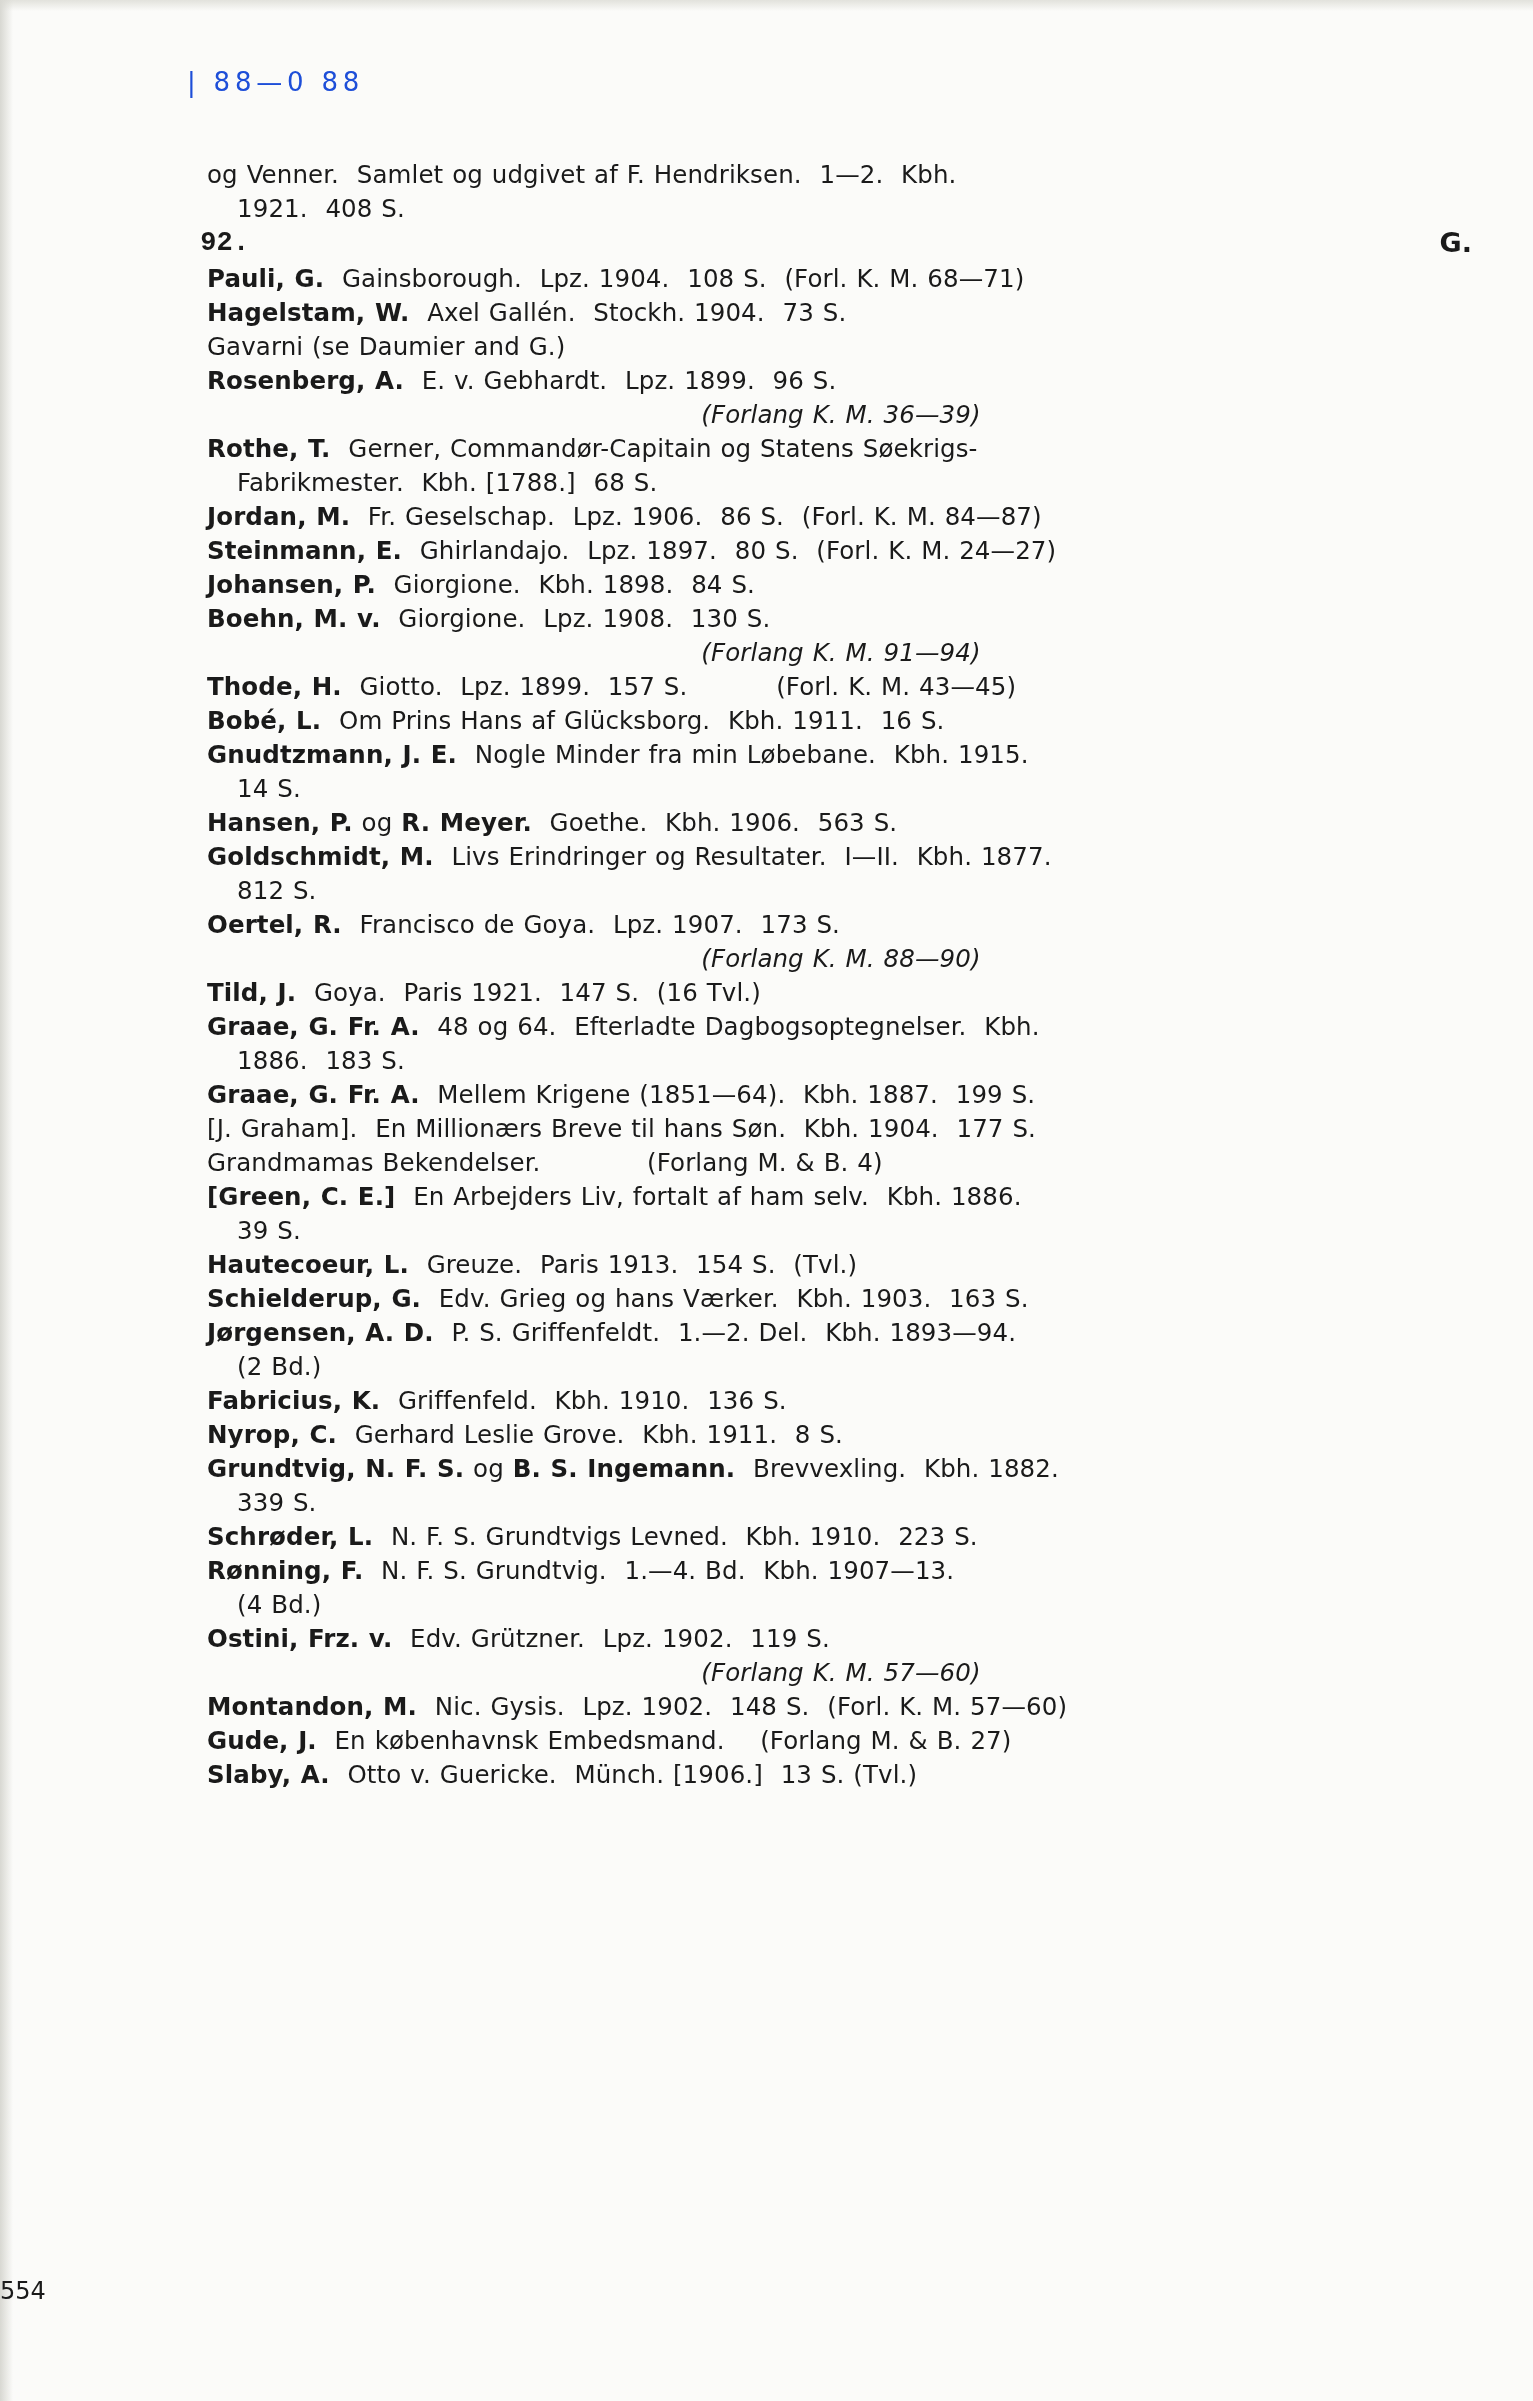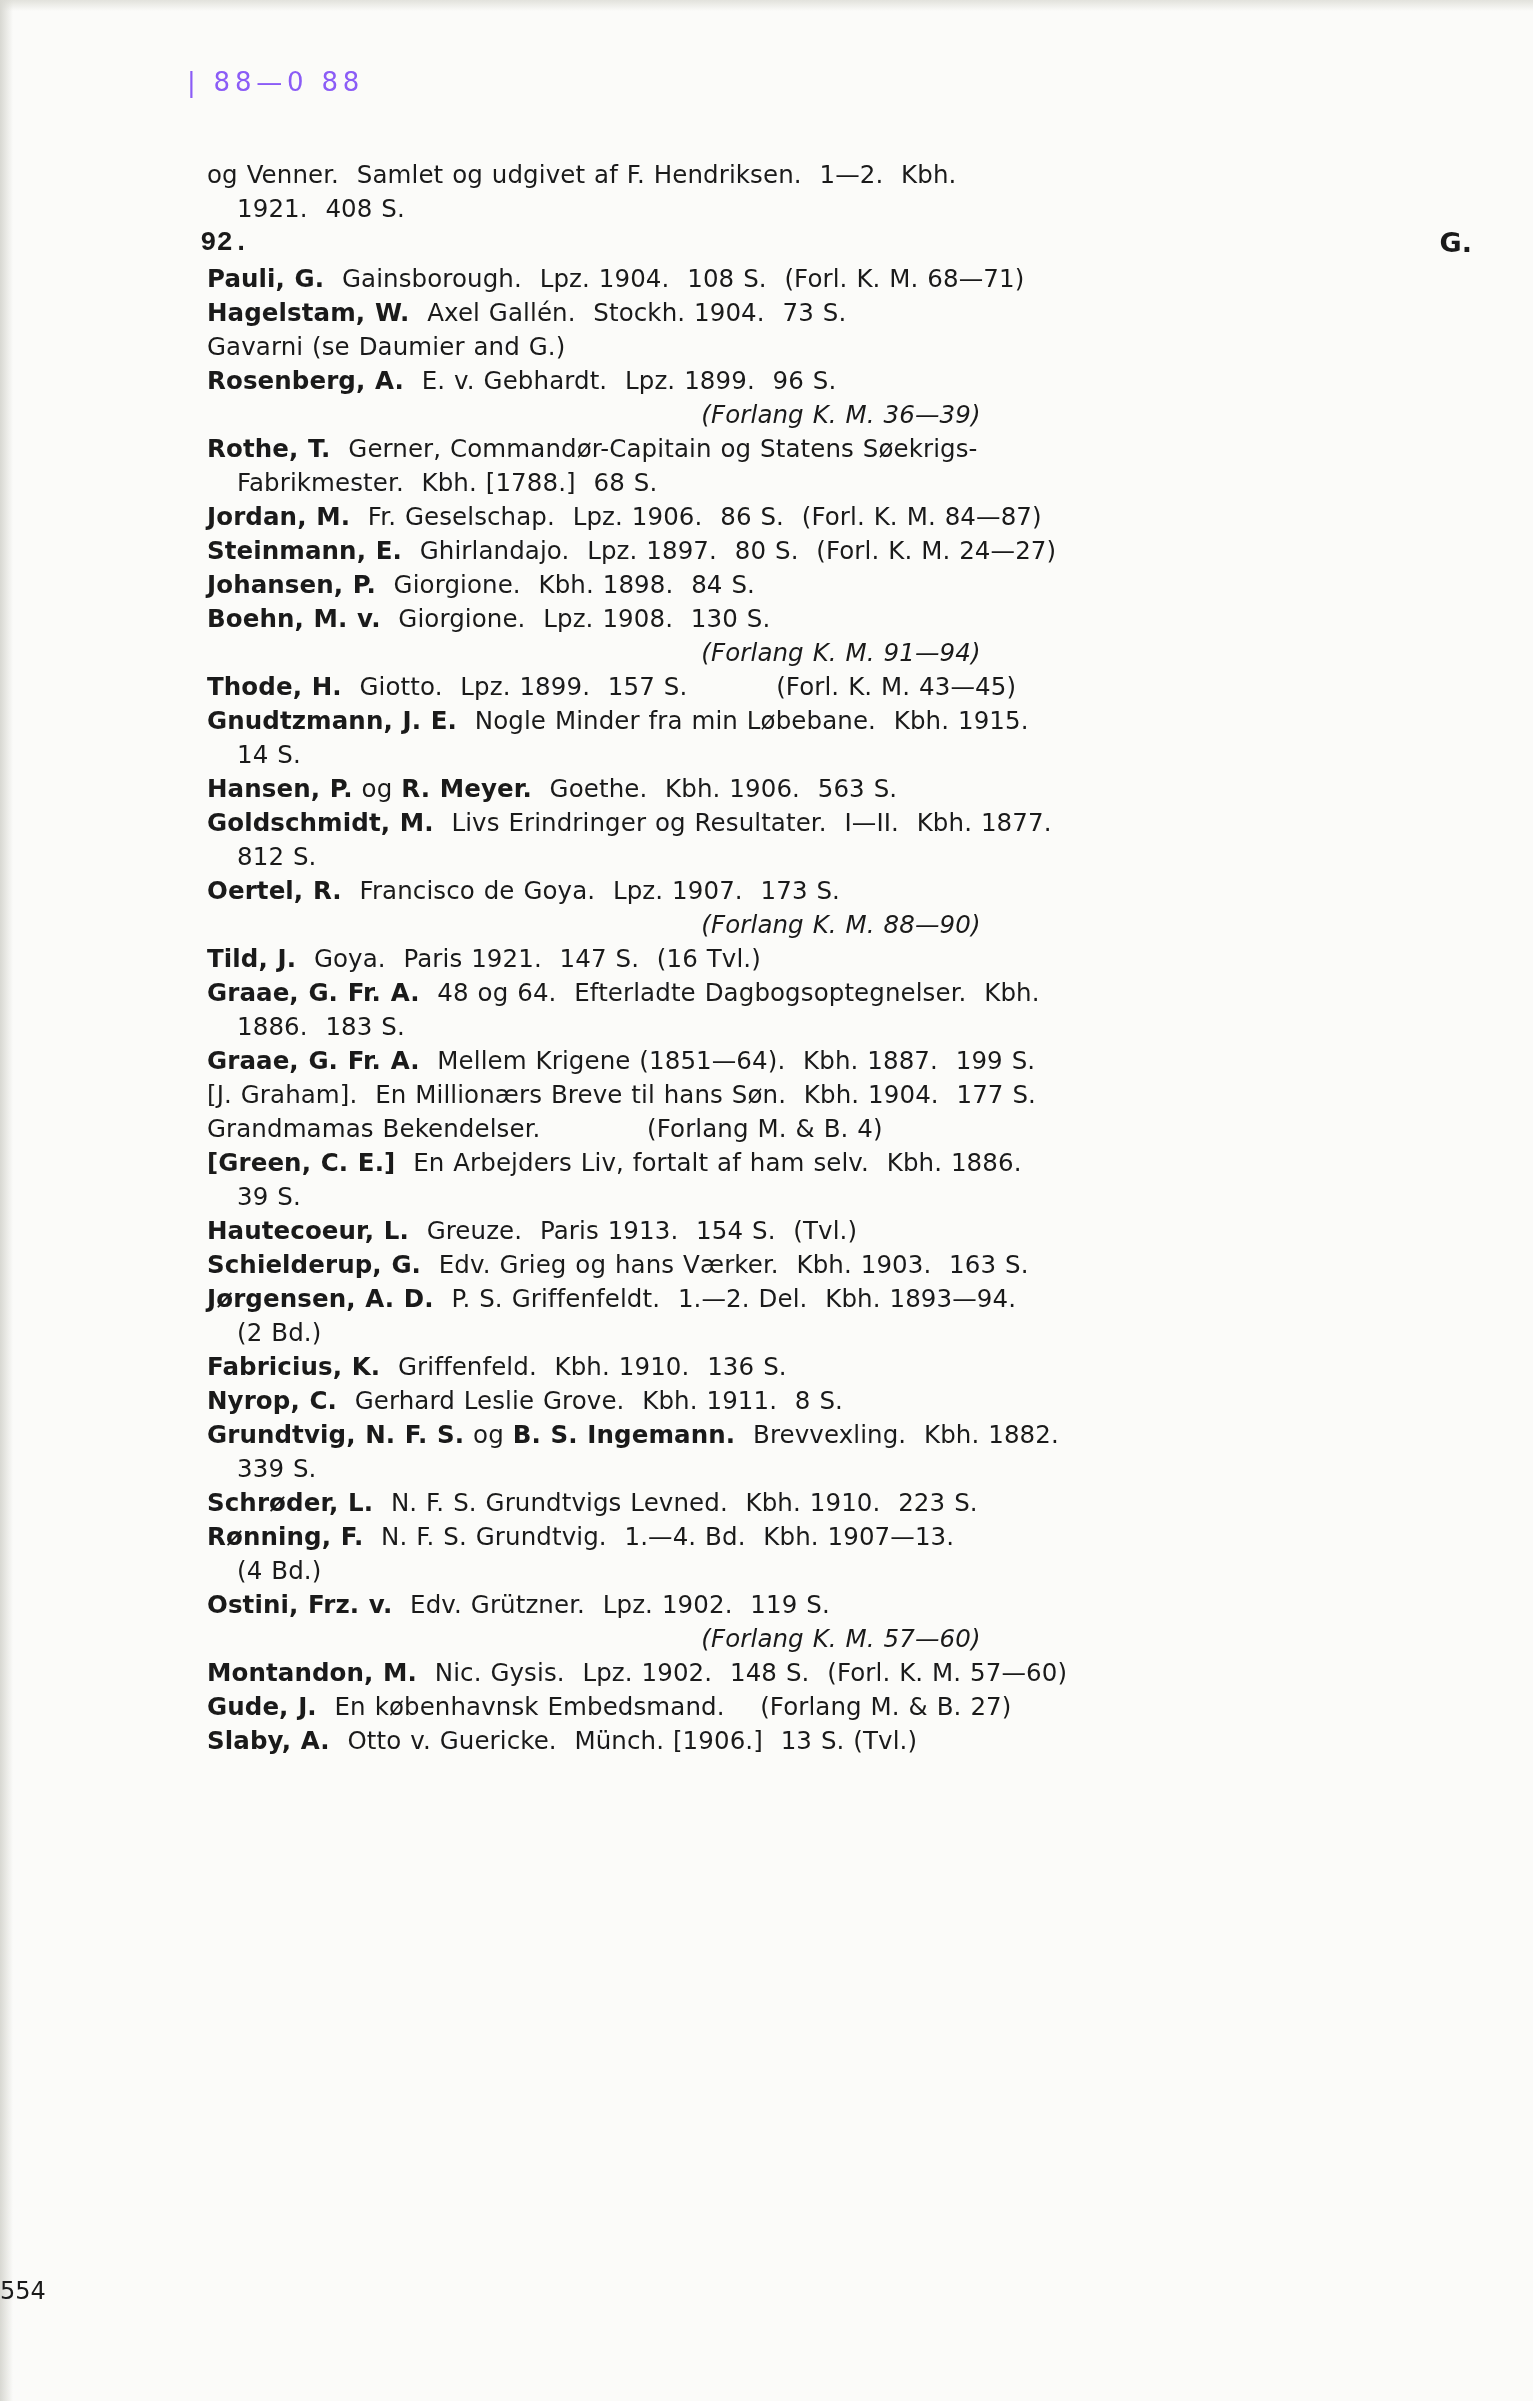--- a/index.html
+++ b/index.html
@@ -16,21 +16,21 @@
     overflow: hidden;
   }
   .page {
     position: absolute;
     inset: 0;
     background: #fbfbf9;
   }
   
   .ghost {
     position: absolute;
-    color: #8b5cf6;
+    color: #1d4ed8;
     font-family: "DejaVu Sans", sans-serif;
     pointer-events: none;
     user-select: none;
   }
   .ghost-top {
     top: 67px;
     left: 187px;
     font-size: 26px;
     letter-spacing: 4.8px;
   }
@@ -122,20 +122,21 @@
         <div class="ln"><span class="b">Rosenberg, A.</span><span>  E. v. Gebhardt.  Lpz. 1899.  96 S.</span></div>
         <div class="ln right-al"><span>(Forlang K. M. 36—39)</span></div>
         <div class="ln"><span class="b">Rothe, T.</span><span>  Gerner, Commandør-Capitain og Statens Søekrigs-</span></div>
         <div class="ln indent"><span>Fabrikmester.  Kbh. [1788.]  68 S.</span></div>
         <div class="ln"><span class="b">Jordan, M.</span><span>  Fr. Geselschap.  Lpz. 1906.  86 S.  (Forl. K. M. 84—87)</span></div>
         <div class="ln"><span class="b">Steinmann, E.</span><span>  Ghirlandajo.  Lpz. 1897.  80 S.  (Forl. K. M. 24—27)</span></div>
         <div class="ln"><span class="b">Johansen, P.</span><span>  Giorgione.  Kbh. 1898.  84 S.</span></div>
         <div class="ln"><span class="b">Boehn, M. v.</span><span>  Giorgione.  Lpz. 1908.  130 S.</span></div>
         <div class="ln right-al"><span>(Forlang K. M. 91—94)</span></div>
         <div class="ln"><span class="b">Thode, H.</span><span>  Giotto.  Lpz. 1899.  157 S.          (Forl. K. M. 43—45)</span></div>
+        <div class="ln"><span class="b">Bobé, L.</span><span>  Om Prins Hans af Glücksborg.  Kbh. 1911.  16 S.</span></div>
         <div class="ln"><span class="b">Gnudtzmann, J. E.</span><span>  Nogle Minder fra min Løbebane.  Kbh. 1915.</span></div>
         <div class="ln indent"><span>14 S.</span></div>
         <div class="ln"><span class="b">Hansen, P.</span><span> og </span><span class="b">R. Meyer.</span><span>  Goethe.  Kbh. 1906.  563 S.</span></div>
         <div class="ln"><span class="b">Goldschmidt, M.</span><span>  Livs Erindringer og Resultater.  I—II.  Kbh. 1877.</span></div>
         <div class="ln indent"><span>812 S.</span></div>
         <div class="ln"><span class="b">Oertel, R.</span><span>  Francisco de Goya.  Lpz. 1907.  173 S.</span></div>
         <div class="ln right-al"><span>(Forlang K. M. 88—90)</span></div>
         <div class="ln"><span class="b">Tild, J.</span><span>  Goya.  Paris 1921.  147 S.  (16 Tvl.)</span></div>
         <div class="ln"><span class="b">Graae, G. Fr. A.</span><span>  48 og 64.  Efterladte Dagbogsoptegnelser.  Kbh.</span></div>
         <div class="ln indent"><span>1886.  183 S.</span></div>

